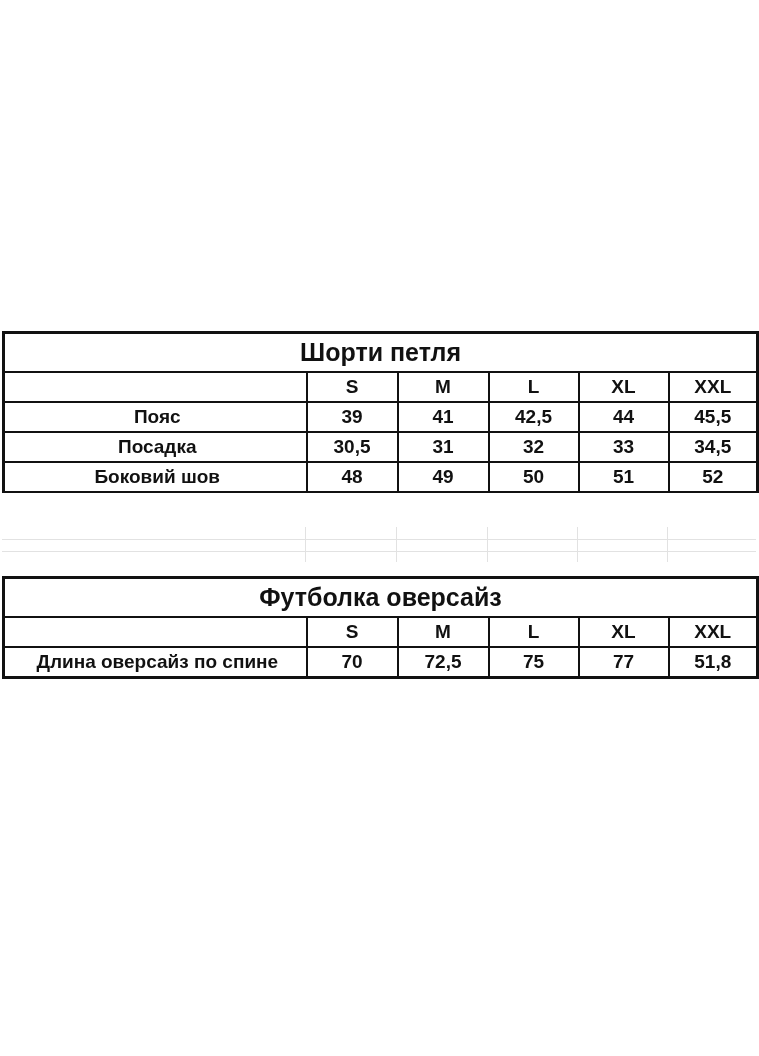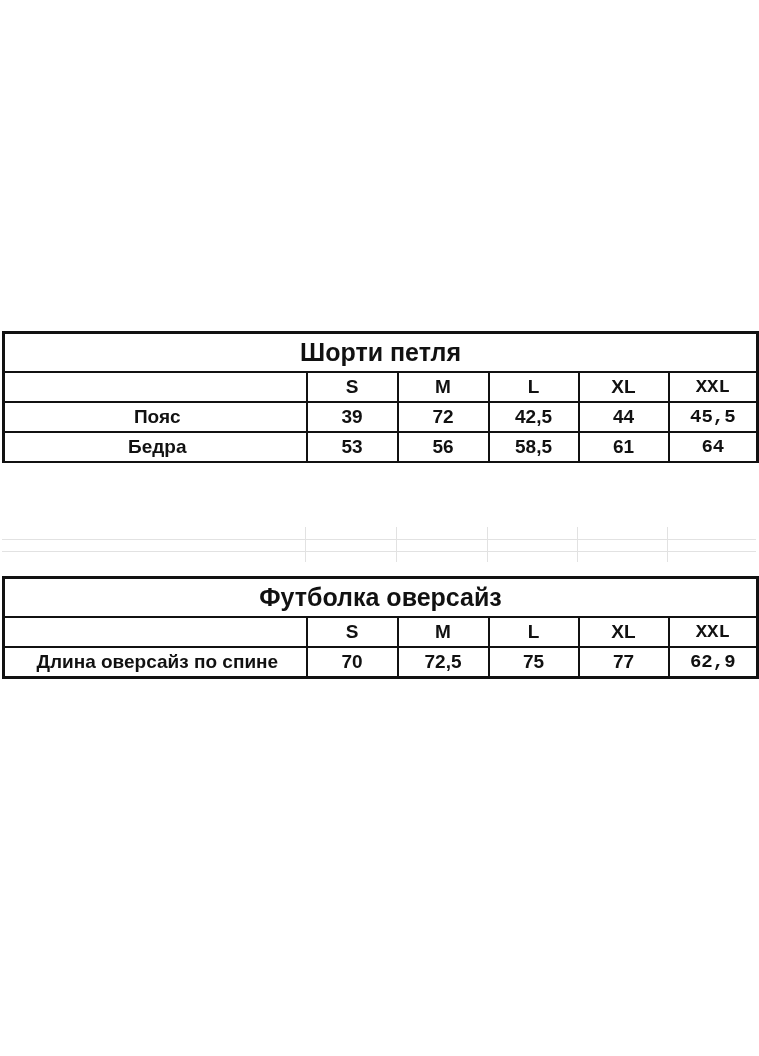--- a/index.html
+++ b/index.html
@@ -7,21 +7,21 @@
          font-family:"Liberation Sans", sans-serif; color:#111; }
   .tbl { position:absolute; left:2px; width:754px; border-collapse:collapse;
          table-layout:fixed; }
   .tbl td { border:2px solid #111; padding:0; font-weight:bold; font-size:19px;
             text-align:center; vertical-align:middle; white-space:nowrap; overflow:hidden; }
   .tbl tr.title td { border-width:3px 3px 2px 3px; font-size:25px; height:37px; }
   .tbl tr.hdr td { height:28px; }
   .tbl tr.row td { height:28px; }
   .tbl td.label { text-align:center; padding-left:4px; font-size:19px; }
   .tbl td.first { border-left-width:3px; }
-  .tbl td.last { border-right-width:3px;font-family:Liberation Mono, monospace; }
+  .tbl td.last { border-right-width:3px; }
   .tbl tr.lastrow td { border-bottom-width:3px; }
   #t1 { top:300px;margin-top:31px; }
   #t2 { top:576px; }
   .grid { position:absolute; left:2px; width:754px; top:527px; height:35px; }
   .grid .h { position:absolute; left:0; right:0; height:1px; background:#e2e2e2; }
   .grid .v { position:absolute; top:0; bottom:0; width:1px; background:#e2e2e2; }
 </style>
 </head>
 <body>
 
@@ -42,32 +42,40 @@
     <td class="first"></td>
     <td>S</td>
     <td>M</td>
     <td>L</td>
     <td>XL</td>
     <td class="last">XXL</td>
   </tr>
   <tr class="row">
     <td class="label first">Пояс</td>
     <td>39</td>
-    <td>72</td>
+    <td>41</td>
     <td>42,5</td>
     <td>44</td>
     <td class="last">45,5</td>
   </tr>
   <tr class="row">
-    <td class="label first">Бедра</td>
-    <td>53</td>
-    <td>56</td>
-    <td>58,5</td>
-    <td>61</td>
-    <td class="last">64</td>
+    <td class="label first">Посадка</td>
+    <td>30,5</td>
+    <td>31</td>
+    <td>32</td>
+    <td>33</td>
+    <td class="last">34,5</td>
+  </tr>
+  <tr class="row">
+    <td class="label first">Боковий шов</td>
+    <td>48</td>
+    <td>49</td>
+    <td>50</td>
+    <td>51</td>
+    <td class="last">52</td>
   </tr>
 </tbody>
   </table>
 
 <div class="grid">
   <div class="h" style="top:12px"></div>
   <div class="h" style="top:24px"></div>
   <div class="v" style="left:303px"></div>
   <div class="v" style="left:394px"></div>
   <div class="v" style="left:485px"></div>
@@ -95,16 +103,16 @@
     <td>L</td>
     <td>XL</td>
     <td class="last">XXL</td>
   </tr>
   <tr class="row lastrow">
     <td class="label first">Длина оверсайз по спине</td>
     <td>70</td>
     <td>72,5</td>
     <td>75</td>
     <td>77</td>
-    <td class="last">62,9</td>
+    <td class="last">51,8</td>
   </tr>
 </tbody>
   </table>
 
 </body></html>

